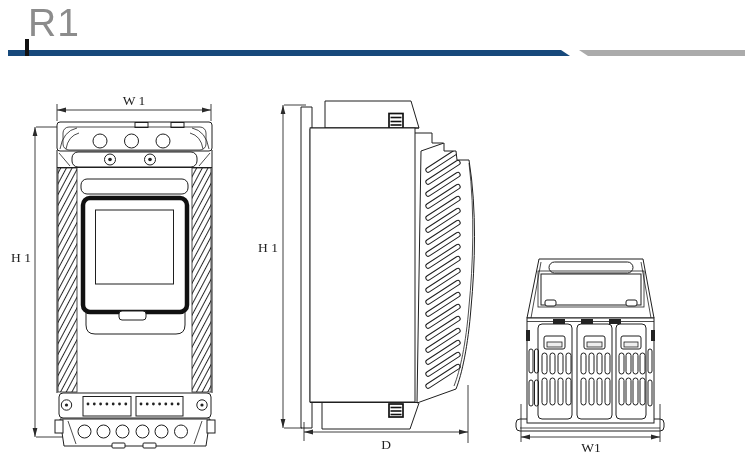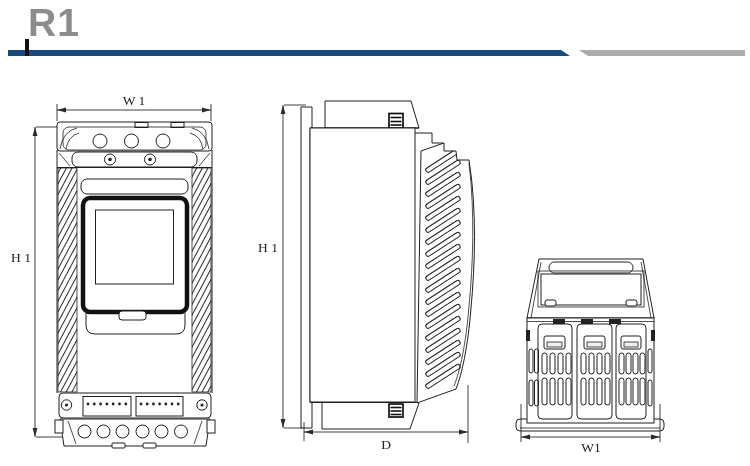--- a/index.html
+++ b/index.html
@@ -1,18 +1,18 @@
 <!DOCTYPE html>
 <html><head>
 <meta charset="utf-8">
 <style>
   html,body{margin:0;padding:0;background:#fff;}
   .page{position:relative;width:750px;height:466px;background:#fff;overflow:hidden;
         font-family:"Liberation Sans",sans-serif;}
-  .title{position:absolute;left:28px;top:2px;font-size:39px;font-weight:700;
+  .title{position:absolute;left:28px;top:2px;font-size:39px;font-weight:400;
          color:#8c8c8c;letter-spacing:1px;line-height:1.1;}
   .bar{position:absolute;top:50px;height:6px;}
   .bar.accent{left:8px;width:562px;background:#17497b;
               clip-path:polygon(0 0,calc(100% - 9px) 0,100% 100%,0 100%);}
   .bar.secondary{left:579px;width:166px;background:#ababab;
               clip-path:polygon(0 0,100% 0,100% 100%,9px 100%);}
   .tick{position:absolute;left:25px;top:39px;width:4px;height:17px;background:#111;}
   svg{position:absolute;left:0;top:0;}
   svg text{font-family:"Liberation Serif",serif;font-size:13.5px;fill:#222;}
   .ln{stroke:#1f1f1f;stroke-width:1;fill:none;}

